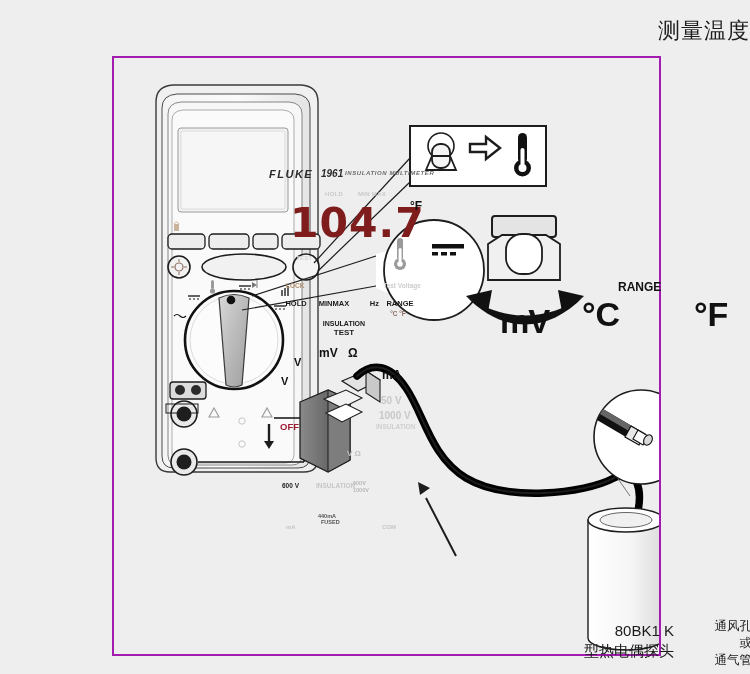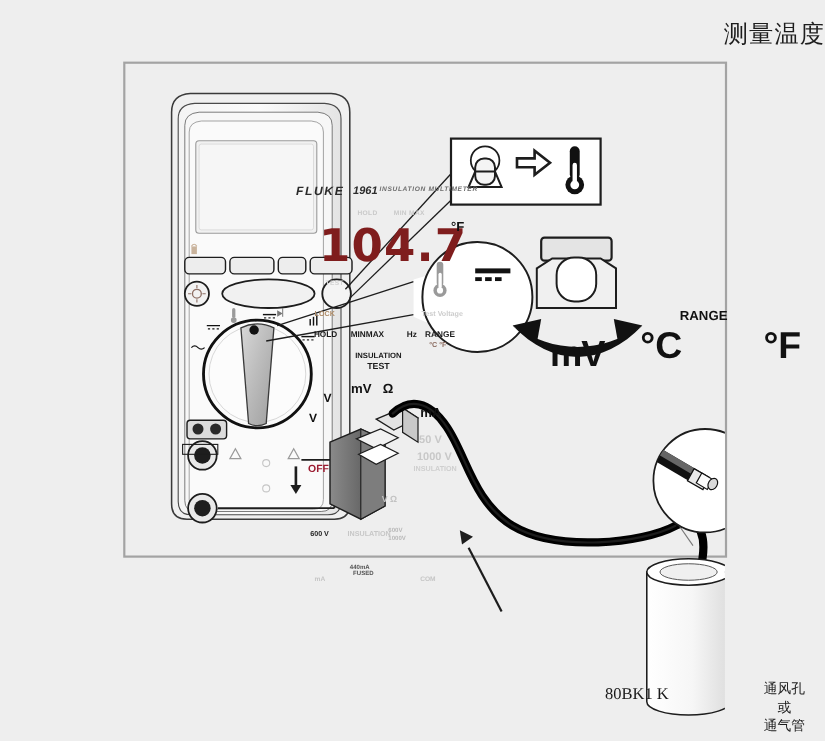--- a/index.html
+++ b/index.html
@@ -21,33 +21,33 @@
     text-align: right;
     font-size: 22px;
     color: #1d1d1d;
     letter-spacing: 1px;
     font-family: "DejaVu Sans", "Liberation Sans", sans-serif;
   }
   
   #frame {
     position: absolute;
     left: 112px; top: 56px;
-    width: 549px; height: 451px;
-    border: 2px solid #a3a3a3;
+    width: 549px; height: 600px;
+    border: 2px solid #a21caf;
     background: #eeeeee;
     box-sizing: border-box;
   }
   #figure-svg { position: absolute; left: 0; top: 0; }
 
   
   .fig-label {
     position: absolute;
-    font-family: Liberation Serif, serif;
+    font-family: Liberation Sans, sans-serif;
     color: #1a1a1a;
-    text-align: center;
+    text-align: right;
     line-height: 1.35;
   }
   #probe-label { left: 370px; top: 563px; width: 190px; font-size: 15px; }
   #vent-label  { left: 560px; top: 560px; width: 78px; font-size: 12.5px; }
 
   #deg-c { position: absolute; left: 468px; top: 237px; font-size: 34px;
            font-weight: bold; color: #111; font-family: "Liberation Sans", sans-serif; }
   #deg-f { position: absolute; left: 580px; top: 237px; font-size: 34px;
            font-weight: bold; color: #111; font-family: "Liberation Sans", sans-serif; }
 
@@ -433,20 +433,21 @@
     <div class="term-txt" id="t-fused1">440mA</div>
     <div class="term-txt" id="t-fused2">FUSED</div>
 
     <div class="mv-big">mV</div>
     <div id="range-tag">RANGE</div>
     <div id="deg-c">°C</div>
     <div id="deg-f">°F</div>
 
     <div class="fig-label" id="probe-label">
       <div>80BK1 K</div>
+      <div>型热电偶探头</div>
     </div>
 
     <div class="fig-label" id="vent-label">
       <div>通风孔</div>
       <div>或</div>
       <div>通气管</div>
     </div>
 
   </div>
 </div>

